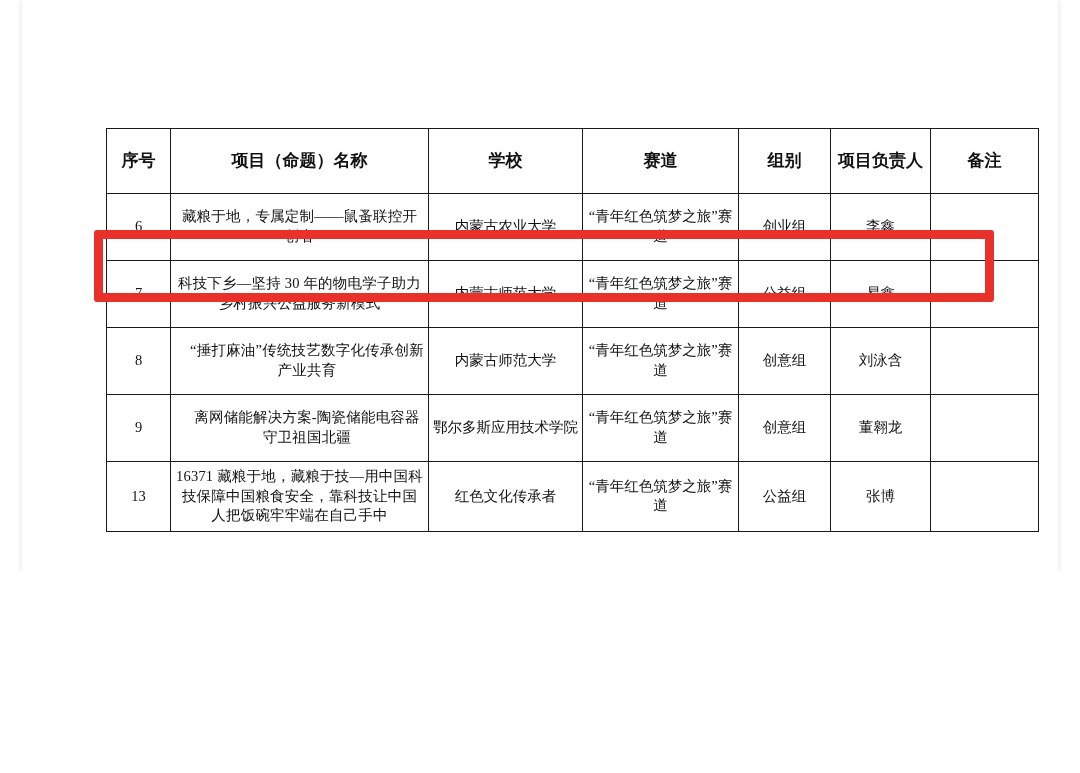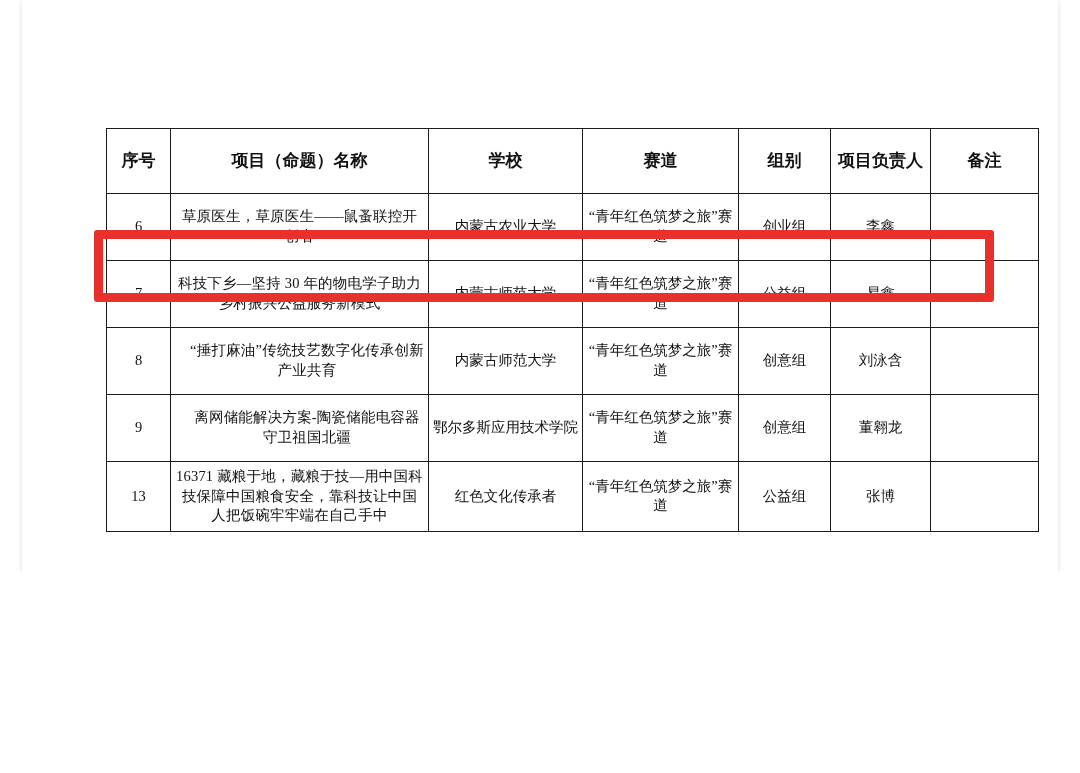--- a/index.html
+++ b/index.html
@@ -124,21 +124,21 @@
             <th>赛道</th>
             <th>组别</th>
             <th>项目负责人</th>
             <th>备注</th>
           </tr>
         </thead>
         <tbody>
 
           <tr>
             <td>6</td>
-            <td class="cell-name">草原医生，草原医生——鼠蚤联控开创者</td>
+            <td class="cell-name">藏粮于地，专属定制——鼠蚤联控开创者</td>
             <td>内蒙古农业大学</td>
             <td class="cell-track">“青年红色筑梦之旅”赛道</td>
             <td>创业组</td>
             <td>李鑫</td>
             <td></td>
           </tr>
 
           <tr class="row-highlight">
             <td>7</td>
             <td class="cell-name">科技下乡—坚持 30 年的物电学子助力乡村振兴公益服务新模式</td>

